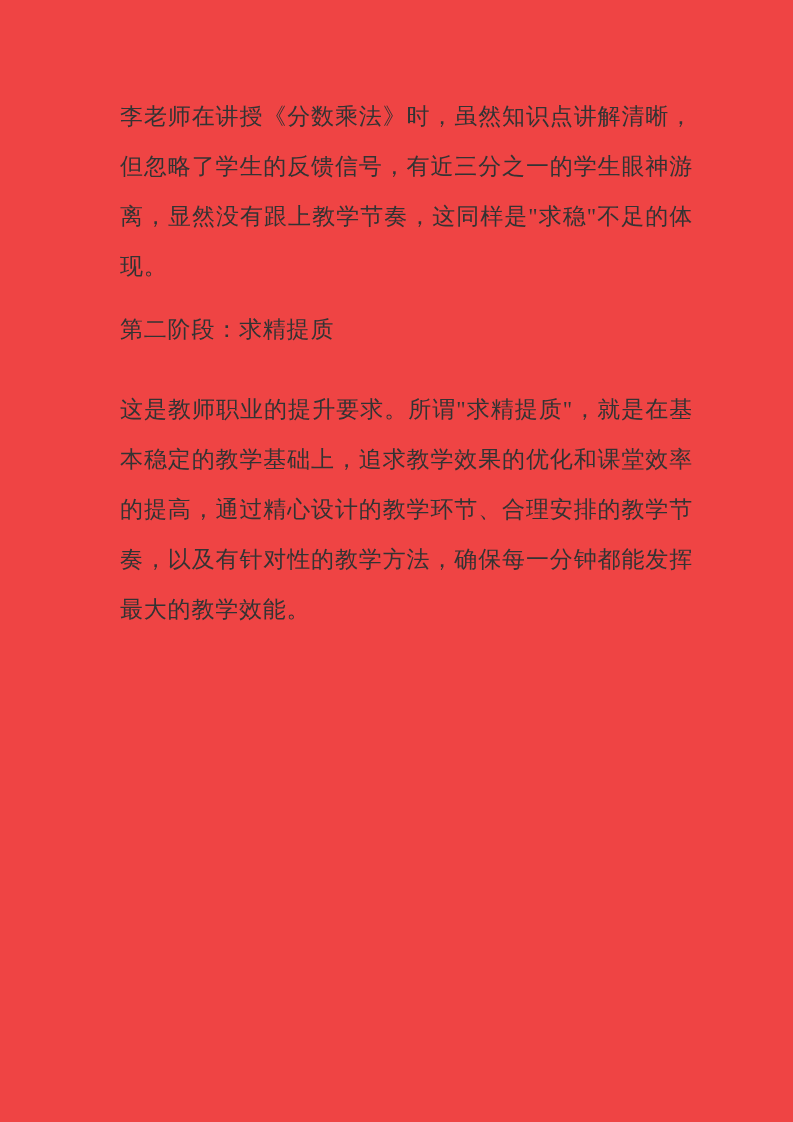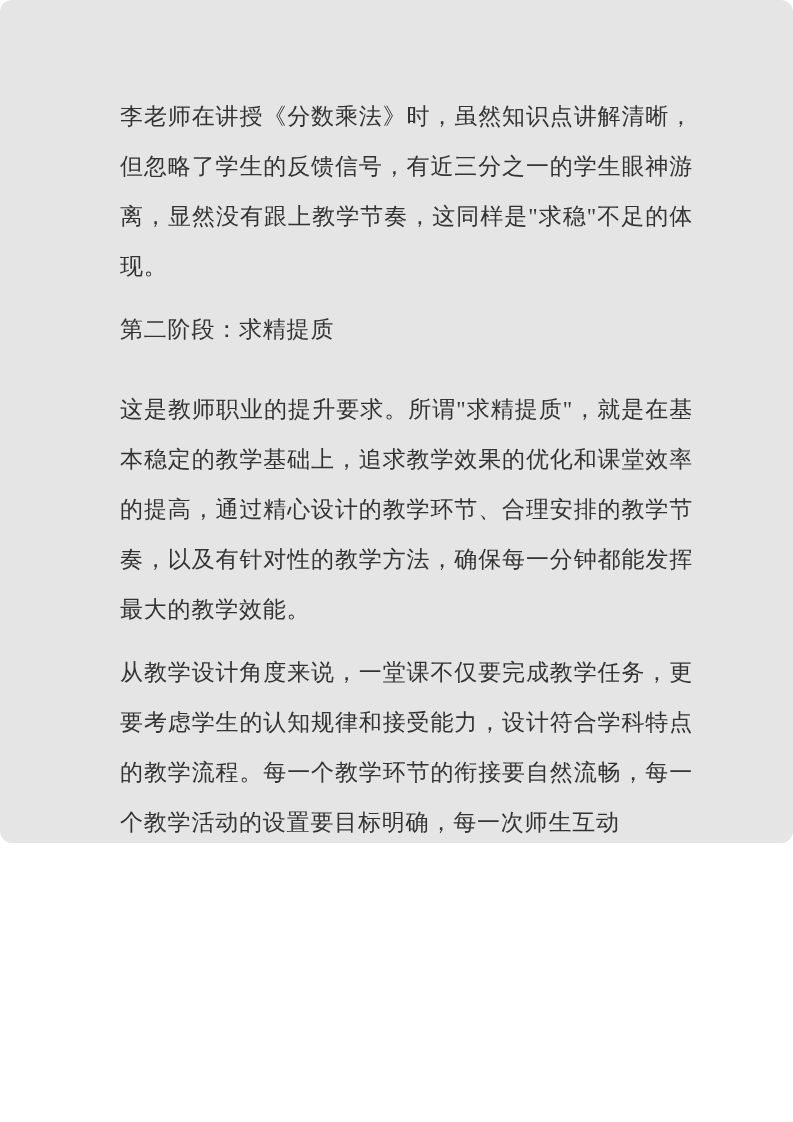--- a/index.html
+++ b/index.html
@@ -3,25 +3,24 @@
 <meta charset="utf-8">
 <style>
   html, body {
     margin: 0;
     padding: 0;
     background: #ffffff;
   }
   .page {
     position: relative;
     width: 793px;
-    height: 843px;
-    background: #e5e5e5;
+    height: 1122px;
+    background: #ef4444;
     overflow: hidden;
     font-family: "Liberation Serif", "DejaVu Serif", serif;
-    border-radius: 12px;
   }
   .content {
     position: absolute;
     top: 92px;
     left: 120px;
     width: 573px;
     color: #333333;
   }
   .para {
     margin: 0 0 13px 0;
@@ -39,15 +38,14 @@
   }
 </style>
 </head>
 <body>
 
 <div class="page">
   <div class="content">
     <p class="para">李老师在讲授《分数乘法》时，虽然知识点讲解清晰，但忽略了学生的反馈信号，有近三分之一的学生眼神游离，显然没有跟上教学节奏，这同样是"求稳"不足的体现。</p>
     <p class="para heading">第二阶段：求精提质</p>
     <p class="para">这是教师职业的提升要求。所谓"求精提质"，就是在基本稳定的教学基础上，追求教学效果的优化和课堂效率的提高，通过精心设计的教学环节、合理安排的教学节奏，以及有针对性的教学方法，确保每一分钟都能发挥最大的教学效能。</p>
-    <p class="para">从教学设计角度来说，一堂课不仅要完成教学任务，更要考虑学生的认知规律和接受能力，设计符合学科特点的教学流程。每一个教学环节的衔接要自然流畅，每一个教学活动的设置要目标明确，每一次师生互动</p>
   </div>
 </div>
 
 </body></html>

